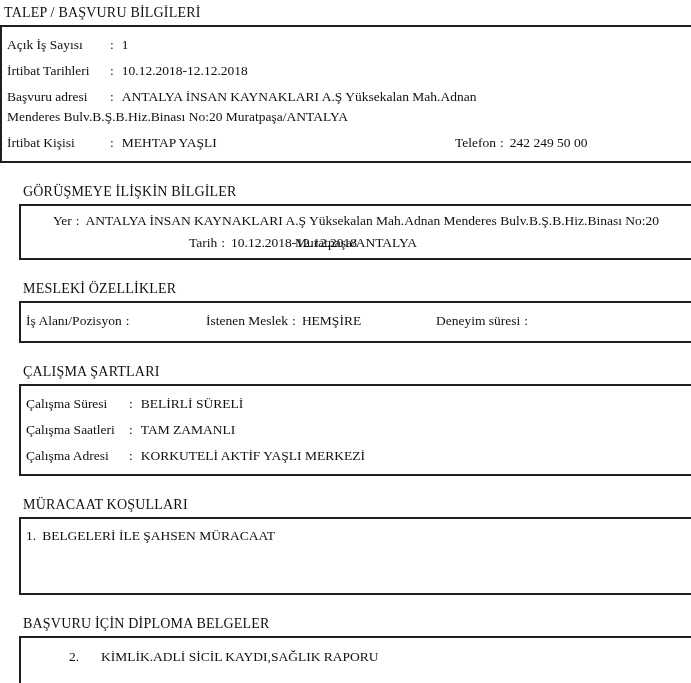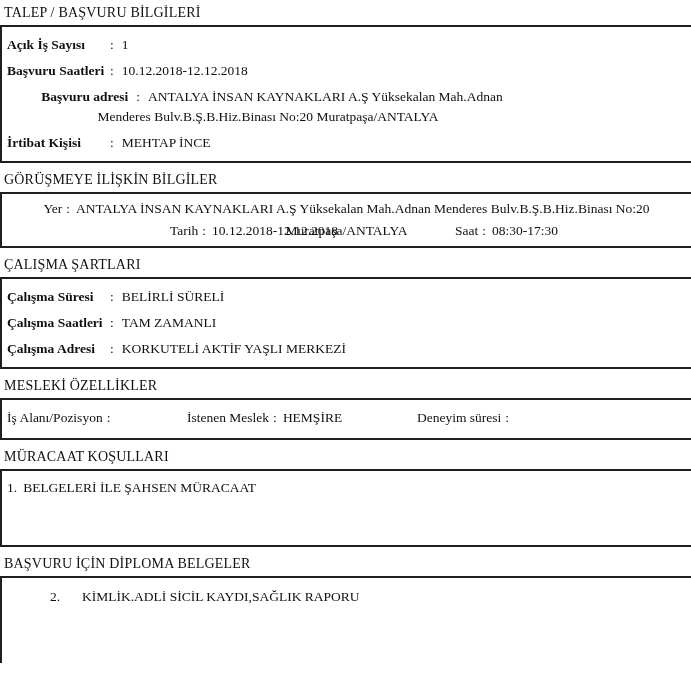--- a/index.html
+++ b/index.html
@@ -14,21 +14,21 @@
     font-family: "Liberation Serif", "DejaVu Serif", serif;
     font-size: 13.5px;
     color: #101010;
   }
   .page {
     width: 691px;
     height: 683px;
     position: relative;
   }
   .section { margin: 0; }
-  .section + .section { margin-top: 4px; }
+  .section + .section { margin-top: 16px; padding-left: 19px; }
   .sec-title {
     font-size: 14px;
     font-weight: normal;
     line-height: 17px;
     padding: 4px 0 4px 4px;
     margin: 0;
     letter-spacing: 0.2px;
   }
   .box {
     border-top: 2px solid #1f1f1f;
@@ -42,27 +42,25 @@
     line-height: 26px;
     margin: 0;
     position: relative;
     white-space: nowrap;
   }
   .row.multi {
     line-height: 20px;
     padding: 3px 0;
     max-width: 522px;
     white-space: normal;
-    text-align: center;
   }
   .lbl {
     display: inline-block;
     width: 103px;
     vertical-align: top;
-    font-weight: bold;
   }
   .row.multi .lbl { vertical-align: baseline; }
   .sep { margin-right: 8px; }
   .sep-tight { margin: 0 6px 0 4px; }
   .telefon {
     position: absolute;
     left: 448px;
     top: 0;
   }
   
@@ -93,62 +91,62 @@
 
 <div class="page">
 
   <div class="section">
     <div class="sec-title">TALEP / BAŞVURU BİLGİLERİ</div>
     <div class="box">
       <p class="row">
         <span class="lbl">Açık İş Sayısı</span><span class="sep">:</span><span class="val">1</span>
       </p>
       <p class="row">
-        <span class="lbl">Başvuru Saatleri</span><span class="sep">:</span><span class="val">10.12.2018-12.12.2018</span>
+        <span class="lbl">İrtibat Tarihleri</span><span class="sep">:</span><span class="val">10.12.2018-12.12.2018</span>
       </p>
       <p class="row multi">
         <span class="lbl">Başvuru adresi</span><span class="sep">:</span><span class="val">ANTALYA İNSAN KAYNAKLARI A.Ş Yüksekalan Mah.Adnan Menderes Bulv.B.Ş.B.Hiz.Binası No:20 Muratpaşa/ANTALYA</span>
       </p>
       <p class="row">
-        <span class="lbl">İrtibat Kişisi</span><span class="sep">:</span><span class="val">MEHTAP İNCE</span>
+        <span class="lbl">İrtibat Kişisi</span><span class="sep">:</span><span class="val">MEHTAP YAŞLI</span>
+        <span class="telefon"><span>Telefon</span><span class="sep-tight">:</span><span>242 249 50 00</span></span>
       </p>
     </div>
   </div>
 
   <div class="section">
     <div class="sec-title">GÖRÜŞMEYE İLİŞKİN BİLGİLER</div>
     <div class="box g-box">
       <p class="g-line">
         <span>Yer</span><span class="sep-tight">:</span><span>ANTALYA İNSAN KAYNAKLARI A.Ş Yüksekalan Mah.Adnan Menderes Bulv.B.Ş.B.Hiz.Binası No:20 Muratpaşa/ANTALYA</span>
       </p>
       <span class="g-tarih"><span>Tarih</span><span class="sep-tight">:</span><span>10.12.2018-12.12.2018</span></span>
-      <span class="g-saat"><span>Saat</span><span class="sep-tight">:</span><span>08:30-17:30</span></span>
+    </div>
+  </div>
+
+  <div class="section">
+    <div class="sec-title">MESLEKİ ÖZELLİKLER</div>
+    <div class="box">
+      <p class="m-row">
+        <span class="m-field1"><span>İş Alanı/Pozisyon</span><span class="sep-tight">:</span><span></span></span><span class="m-field2"><span>İstenen Meslek</span><span class="sep-tight">:</span><span>HEMŞİRE</span></span><span class="m-field3"><span>Deneyim süresi</span><span class="sep-tight">:</span><span></span></span>
+      </p>
     </div>
   </div>
 
   <div class="section">
     <div class="sec-title">ÇALIŞMA ŞARTLARI</div>
     <div class="box">
       <p class="row">
         <span class="lbl">Çalışma Süresi</span><span class="sep">:</span><span class="val">BELİRLİ SÜRELİ</span>
       </p>
       <p class="row">
         <span class="lbl">Çalışma Saatleri</span><span class="sep">:</span><span class="val">TAM ZAMANLI</span>
       </p>
       <p class="row">
         <span class="lbl">Çalışma Adresi</span><span class="sep">:</span><span class="val">KORKUTELİ AKTİF YAŞLI MERKEZİ</span>
-      </p>
-    </div>
-  </div>
-
-  <div class="section">
-    <div class="sec-title">MESLEKİ ÖZELLİKLER</div>
-    <div class="box">
-      <p class="m-row">
-        <span class="m-field1"><span>İş Alanı/Pozisyon</span><span class="sep-tight">:</span><span></span></span><span class="m-field2"><span>İstenen Meslek</span><span class="sep-tight">:</span><span>HEMŞİRE</span></span><span class="m-field3"><span>Deneyim süresi</span><span class="sep-tight">:</span><span></span></span>
       </p>
     </div>
   </div>
 
   <div class="section">
     <div class="sec-title">MÜRACAAT KOŞULLARI</div>
     <div class="box mu-box">
       <p class="mu-item">
         <span class="num">1.</span><span>BELGELERİ İLE ŞAHSEN MÜRACAAT</span>
       </p>

